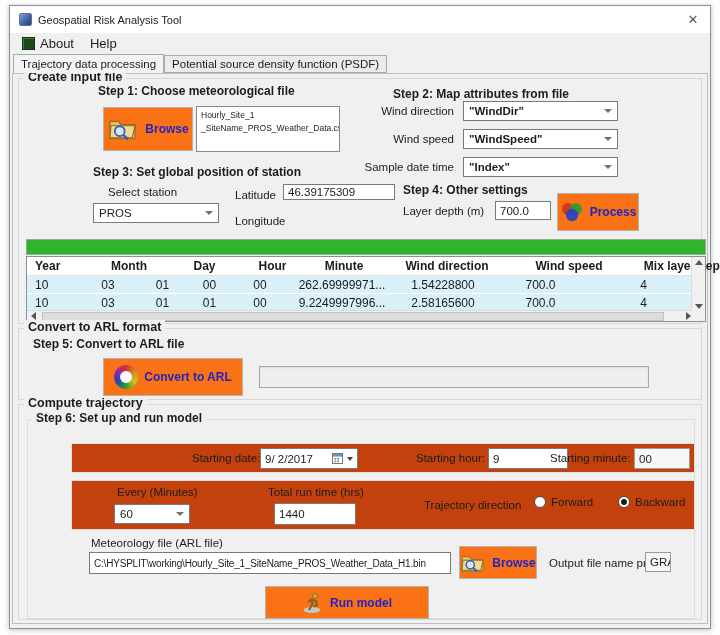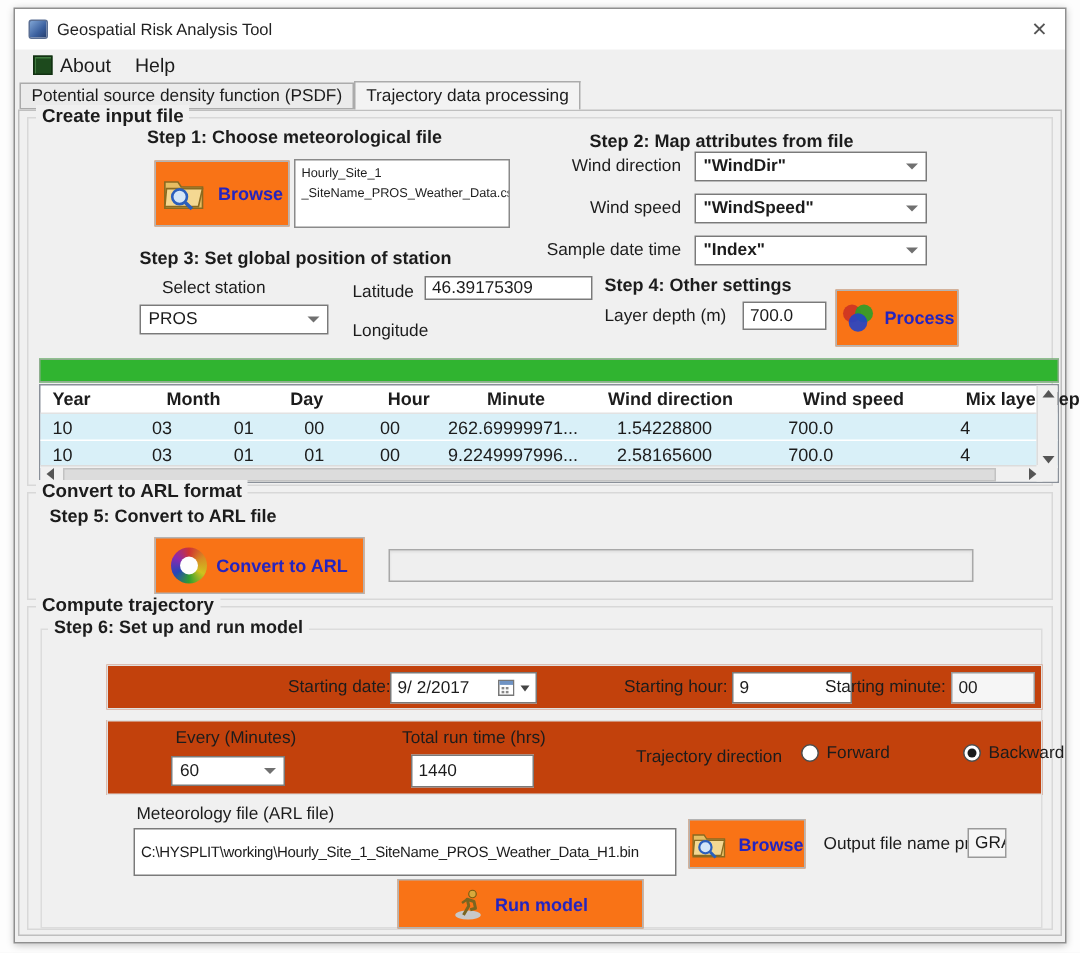--- a/index.html
+++ b/index.html
@@ -94,22 +94,22 @@
     <span class="menu-item">
       <span class="about-icon"></span>
       <span>About</span>
     </span>
     <span class="menu-item">
       <span>Help</span>
     </span>
   </div>
 
   <div class="tabstrip">
+    <span class="tab active">Trajectory data processing</span>
     <span class="tab">Potential source density function (PSDF)</span>
-    <span class="tab active">Trajectory data processing</span>
   </div>
 
   <div class="page">
 
     <div class="group" style="left:5px; top:4px; width:684px; height:246px;">
       <span class="group-title">Create input file</span>
 
       <div class="step-h" style="left:79px; top:5px;">Step 1: Choose meteorological file</div>
 
       <div class="btn" style="left:84px; top:28px; width:90px; height:44px;">
@@ -268,28 +268,28 @@
         </div>
         <div class="lbl" style="left:196px; top:5px;">Total run time (hrs)</div>
         <div class="tb" style="left:202px; top:22px; width:82px; height:22px;">
           <span>1440</span>
         </div>
         <div class="lbl" style="left:352px; top:18px;">Trajectory direction</div>
         <div class="radio-wrap" style="left:462px; top:15px;">
           <span class="radio"></span>
           <span>Forward</span>
         </div>
-        <div class="radio-wrap" style="left:570px; top:15px;align-items:flex-end;">
+        <div class="radio-wrap" style="left:546px; top:15px;align-items:flex-end;">
           <span class="radio sel"></span>
           <span>Backward</span>
         </div>
       </div>
 
       <div class="lbl" style="left:72px; top:132px;">Meteorology file (ARL file)</div>
-      <div class="tb pathbox" style="left:70px; top:147px; width:362px; height:32px;">
+      <div class="tb pathbox" style="left:70px; top:147px; width:362px; height:22px;">
         <span>C:\HYSPLIT\working\Hourly_Site_1_SiteName_PROS_Weather_Data_H1.bin</span>
       </div>
       <div class="btn" style="left:440px; top:141px; width:78px; height:33px;">
         <svg width="26" height="20" viewBox="0 0 28 22">
           <path d="M2 4 h8 l2 3 h13 v13 H2 z" fill="#e6bd62" stroke="#8a6a20" stroke-width="1"></path>
           <path d="M3 8 h22 l-2.5 11 H2 z" fill="#f4d892" stroke="#8a6a20" stroke-width="1"></path>
           <circle cx="11" cy="13" r="4.5" fill="#d4e6f8" stroke="#2b5fbd" stroke-width="1.6"></circle>
           <line x1="14.5" y1="16.5" x2="18.5" y2="20.5" stroke="#2b5fbd" stroke-width="2.2"></line>
         </svg>
         <span class="btn-label">Browse</span>

